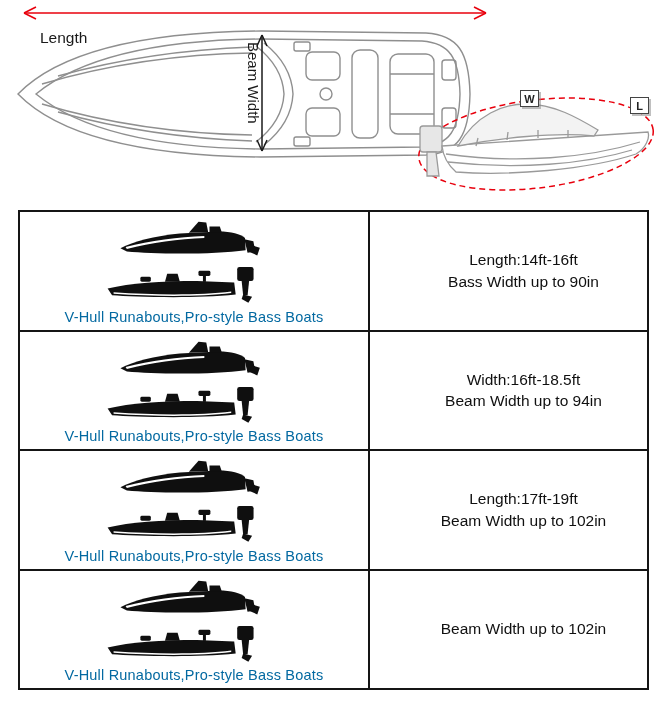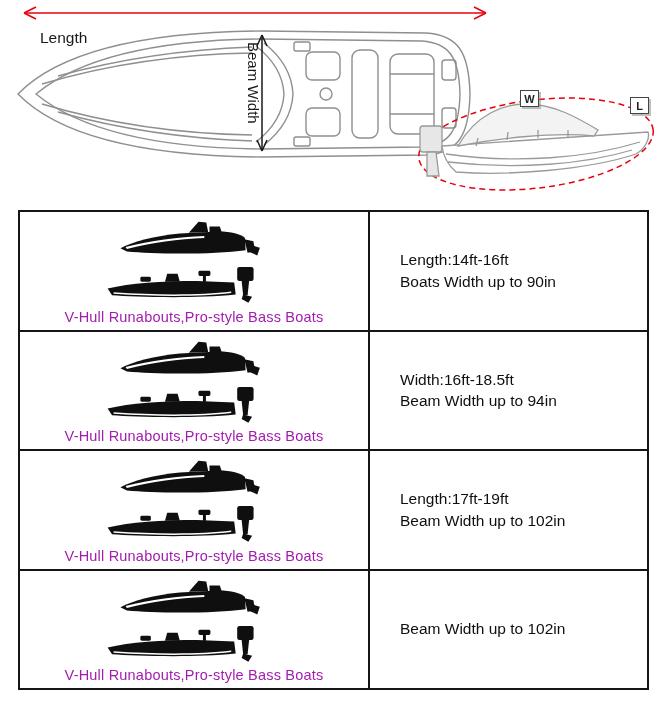--- a/index.html
+++ b/index.html
@@ -18,25 +18,25 @@
   .tag.w { left:114px; top:0; }
   .tag.l { left:224px; top:7px; }
 
   .sizetable { position:absolute; left:18px; top:210px; width:631px; height:480px;
                border:2px solid #151515; display:flex; flex-direction:column; background:#fff; }
   .row { flex:1; display:flex; border-bottom:2px solid #151515; min-height:0; }
   .row:last-child { border-bottom:none; }
   .cell-boats { width:350px; border-right:2px solid #151515; display:flex; flex-direction:column;
                 align-items:center; justify-content:flex-end; padding:6px 4px 5px; }
   .cell-size { flex:1; display:flex; flex-direction:column; justify-content:center;
-               padding-left:30px; font-size:15.5px; color:#101010; line-height:1.4; }
+               padding-left:30px; font-size:15.5px; color:#101010; line-height:1.4;text-align:center; }
   .boat { display:block; }
   .boat.runabout { width:168px; height:44px; margin-bottom:2px; }
   .boat.bass { width:188px; height:46px; margin-bottom:4px; }
-  .caption { font-size:14.5px; color:#a21caf; letter-spacing:.2px; white-space:nowrap; }
+  .caption { font-size:14.5px; color:#0369a1; letter-spacing:.2px; white-space:nowrap; }
 </style>
 </head>
 <body>
 
 <div class="page">
 
   <svg width="0" height="0" style="position:absolute" aria-hidden="true">
     <defs>
       <g id="g-runabout" fill="#0f0f0f">
         <path d="M6,47 C26,36 58,28 98,24 L158,21 C178,21 192,25 199,31 L200,50 C150,57 58,56 16,52 Z"></path>
@@ -121,21 +121,21 @@
         <svg class="boat runabout" viewBox="0 0 240 64">
             <use href="#g-runabout" xlink:href="#g-runabout"></use>
           </svg>
         <svg class="boat bass" viewBox="0 0 240 58">
             <use href="#g-bassboat" xlink:href="#g-bassboat"></use>
           </svg>
         <div class="caption">V-Hull Runabouts,Pro-style Bass Boats</div>
       </div>
       <div class="cell cell-size">
         <div>Length:14ft-16ft</div>
-        <div>Boats Width up to 90in</div>
+        <div>Bass Width up to 90in</div>
       </div>
     </div>
 
     <div class="row">
       <div class="cell cell-boats">
         <svg class="boat runabout" viewBox="0 0 240 64">
             <use href="#g-runabout" xlink:href="#g-runabout"></use>
           </svg>
         <svg class="boat bass" viewBox="0 0 240 58">
             <use href="#g-bassboat" xlink:href="#g-bassboat"></use>

